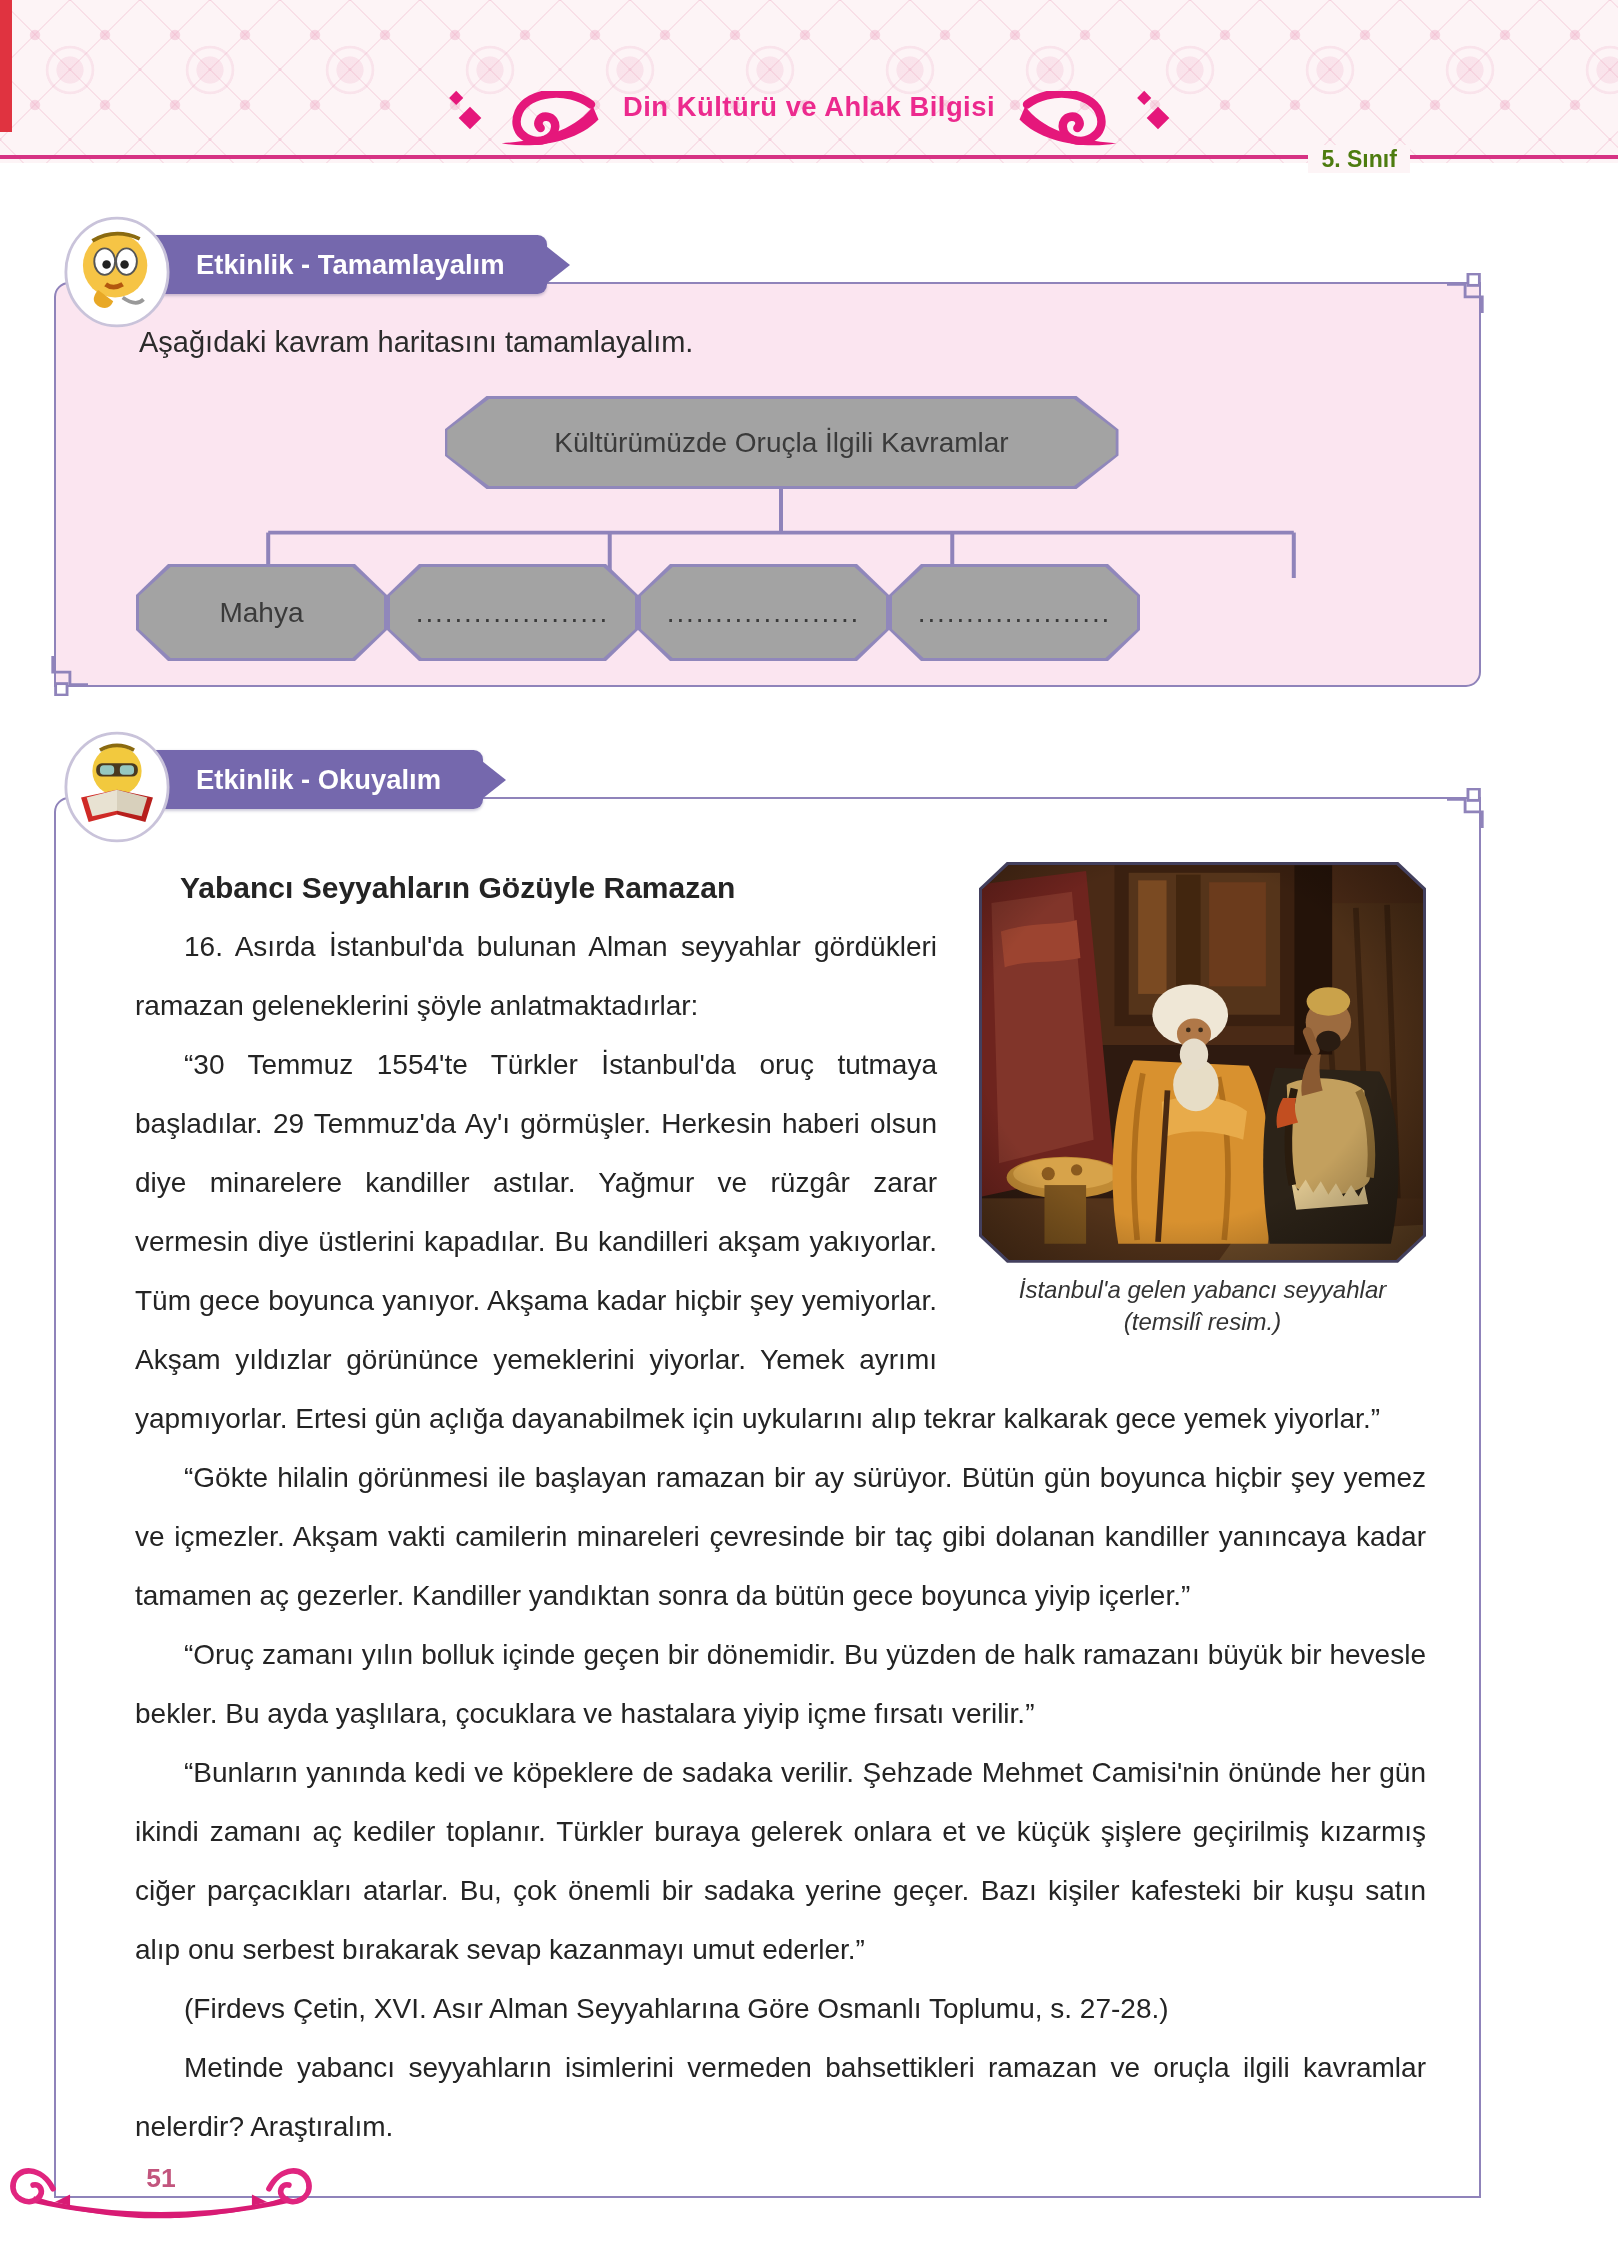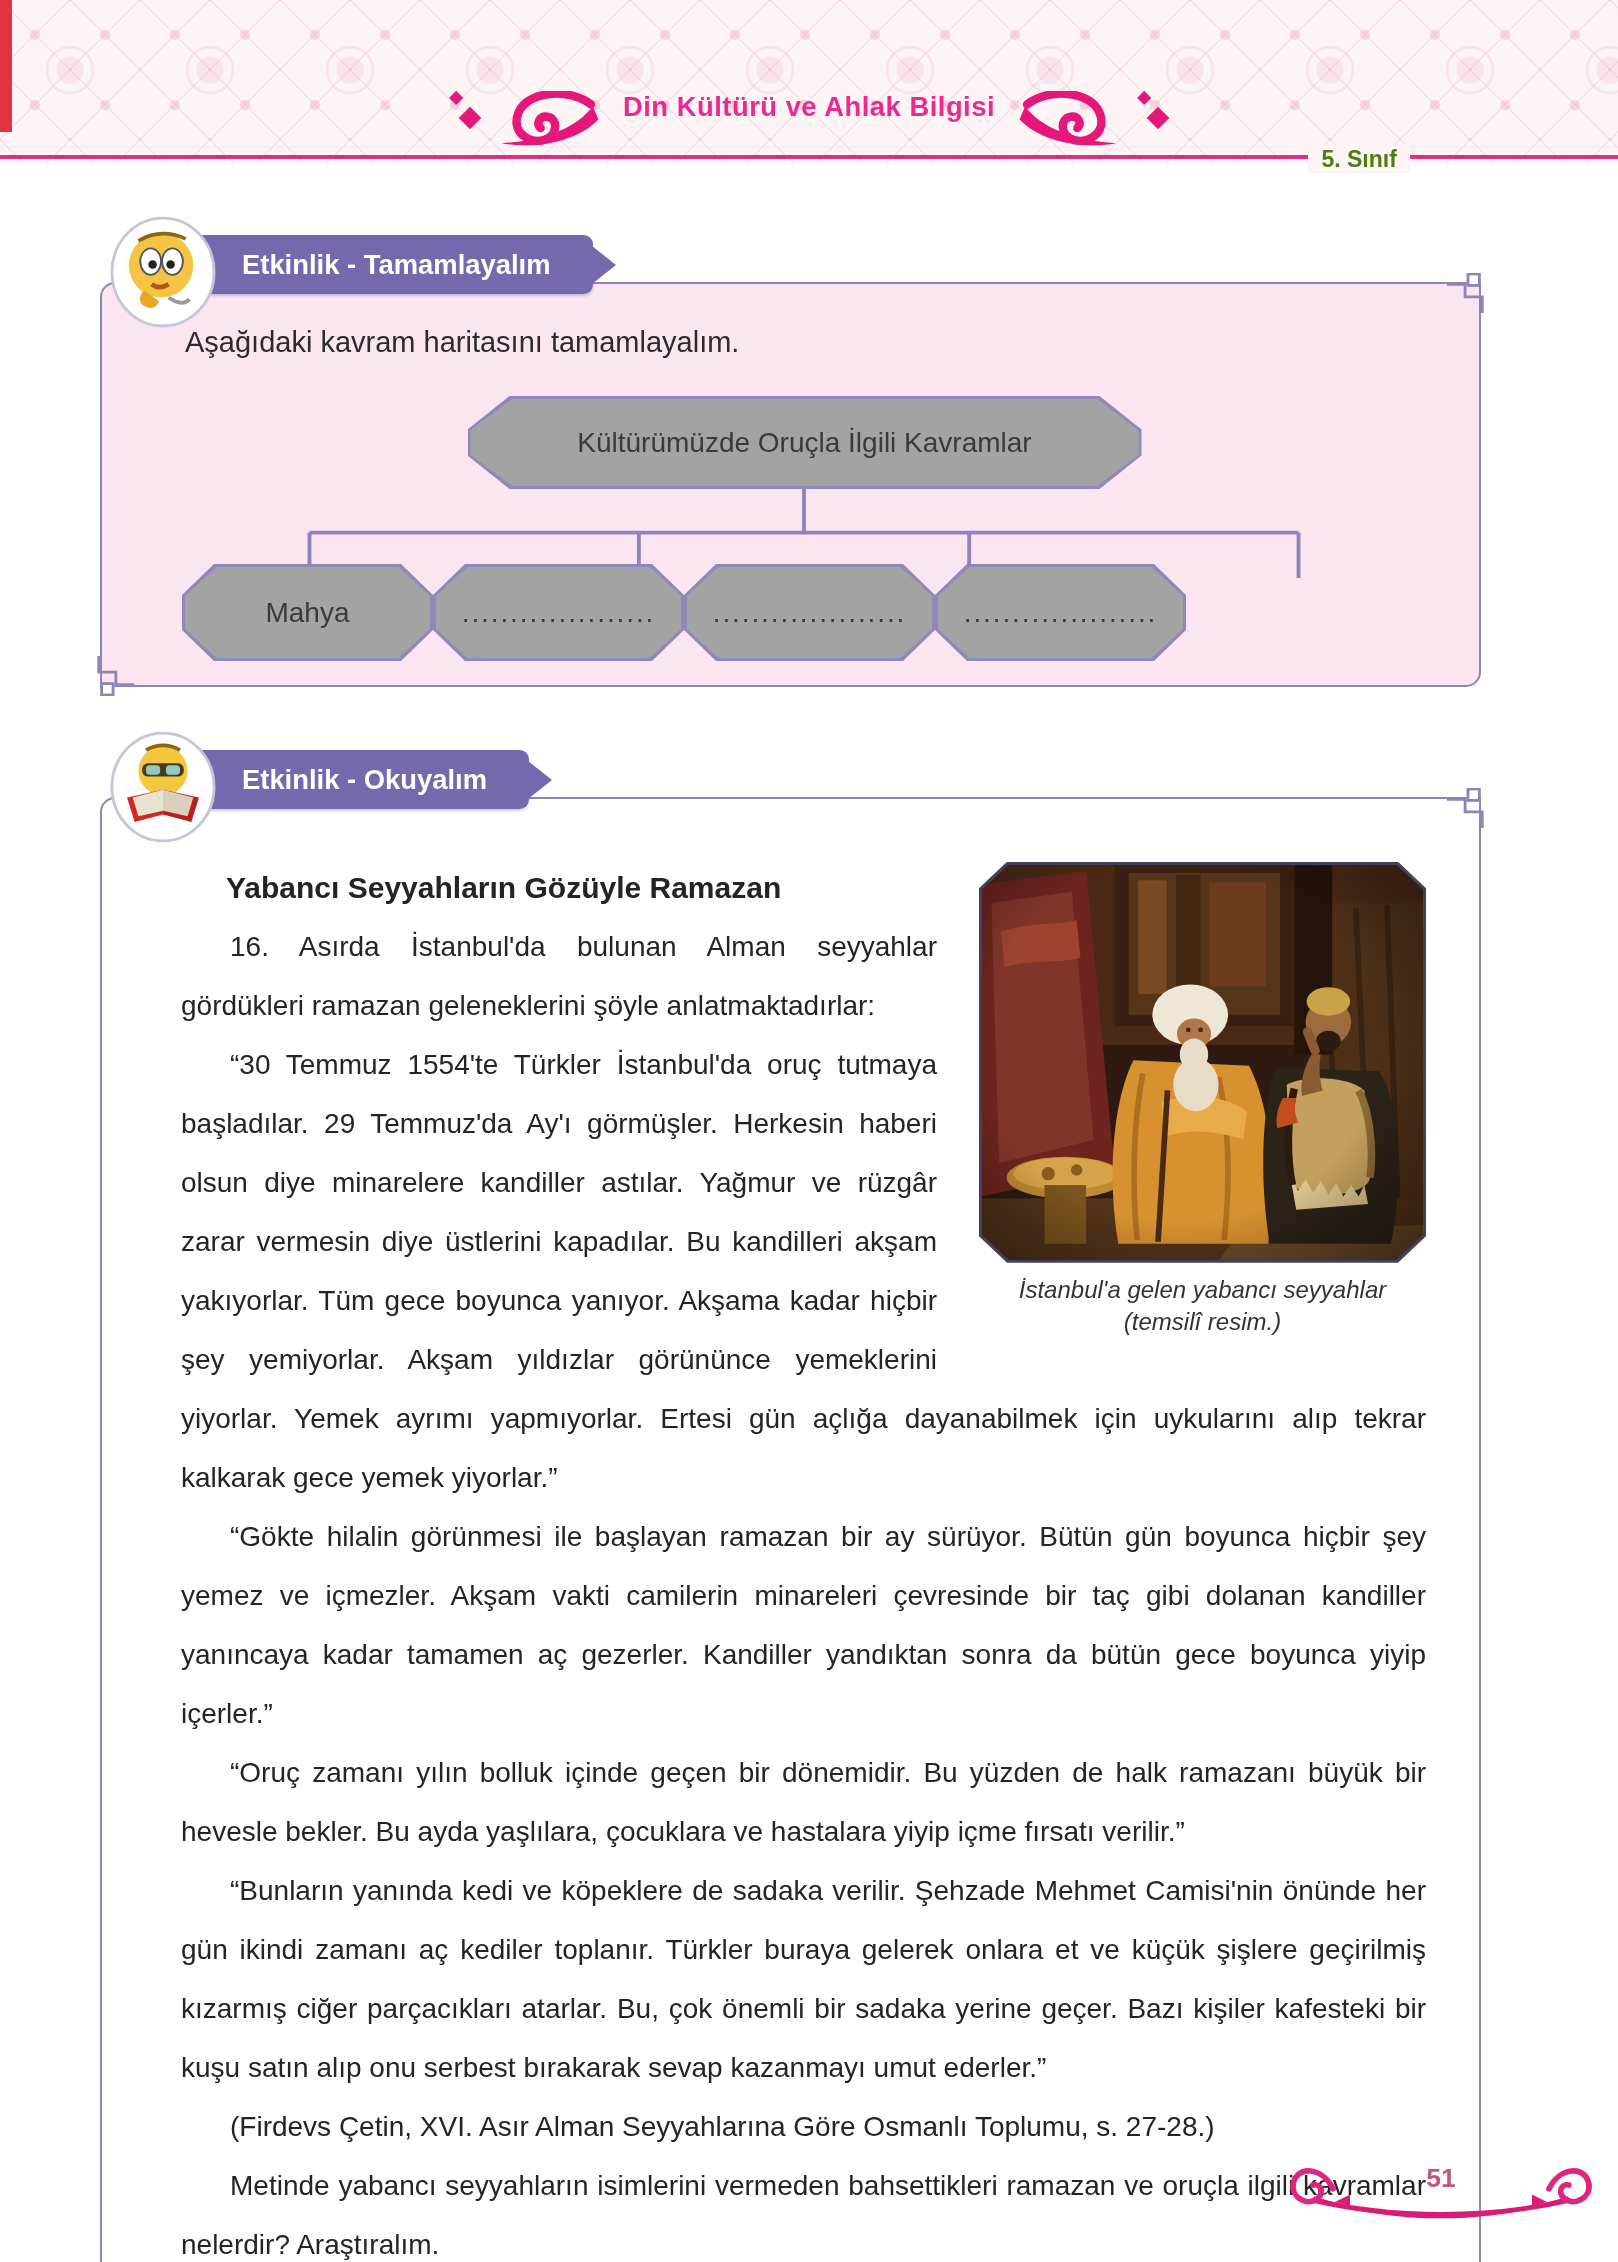--- a/index.html
+++ b/index.html
@@ -20,21 +20,21 @@
   .diamond-pair{position:relative;width:32px;height:42px;}
   .diamond-pair .d1{position:absolute;top:1.9px;left:1.9px;width:10.4px;height:10.4px;background:#e5177b;transform:rotate(45deg);}
   .diamond-pair .d2{position:absolute;top:19px;left:13.2px;width:16px;height:16px;background:#e5177b;transform:rotate(45deg);}
   .swirl{width:112px;height:59px;}
   .swirl.mirror{transform:scaleX(-1);}
   .header-rule{position:absolute;left:0;right:0;bottom:3.8px;height:3.8px;background:#d63384;}
   .grade-label{position:absolute;right:208px;bottom:-9.5px;font-size:23px;font-weight:bold;color:#4d7c0f;
                background:#fdf4f6;padding:0 13.2px;line-height:28px;}
 
   
-  .activity-box{position:relative;border:2.8px solid #8f83ba;margin-left:100px;margin-right:137px;}
+  .activity-box{position:relative;border:2.8px solid #8f83ba;margin-left:54px;margin-right:137px;}
   .box1{margin-top:119px;height:401px;background:#fbe5f0;border-radius:15px 0 15px 0;}
   .box2{margin-top:110px;background:#ffffff;border-radius:15px 0 0 0;min-height:1136px;padding:59px 53px 40px 79px;box-sizing:border-box;}
 
   .banner{position:absolute;top:-49px;left:28px;height:59px;background:#7568ad;border-radius:9.5px;
           display:flex;align-items:center;padding:0 42px 0 112px;color:#fff;font-weight:bold;font-size:27.4px;z-index:3;
           box-shadow:0 1.9px 2.8px rgba(60,50,110,.25);}
   .banner::after{content:'';position:absolute;right:-23px;top:50%;transform:translateY(-50%);
           border-left:24.6px solid #7568ad;border-top:19px solid transparent;border-bottom:19px solid transparent;}
   .banner-icon{position:absolute;top:-68px;left:7.6px;width:106px;height:112px;z-index:4;}
 
@@ -63,21 +63,21 @@
   .reading-title{font-size:30px;font-weight:bold;margin:0 0 0 45px;line-height:59px;text-align:left;}
   .figure{float:right;width:447px;margin:5.7px 0 13.2px 42px;}
   .art-frame{position:relative;width:447px;height:401px;}
   .art-frame .ofill{position:absolute;inset:0;background:#43405e;}
   .art-frame .oinner{position:absolute;inset:2.8px;overflow:hidden;}
   .octo .ofill{clip-path:polygon(28px 0,calc(100% - 28px) 0,100% 26.5px,100% calc(100% - 26.5px),calc(100% - 28px) 100%,28px 100%,0 calc(100% - 26.5px),0 26.5px);}
   .octo .oinner{clip-path:polygon(27.4px 0,calc(100% - 27.4px) 0,100% 25.6px,100% calc(100% - 25.6px),calc(100% - 27.4px) 100%,27.4px 100%,0 calc(100% - 25.6px),0 25.6px);}
   .figure figcaption{margin-top:11.4px;font-style:italic;font-size:24px;line-height:32px;color:#333;text-align:center;text-indent:0;}
 
   
-  .footer{position:absolute;left:0;right:16px;bottom:40px;display:flex;justify-content:flex-end;}
+  .footer{position:absolute;left:0;right:16px;bottom:40px;display:flex;justify-content:flex-start;}
 </style>
 </head>
 <body>
 
 <div class="page">
 
   <div class="header-band">
     <div class="red-strip"></div>
 
     <div class="ornament-row">

